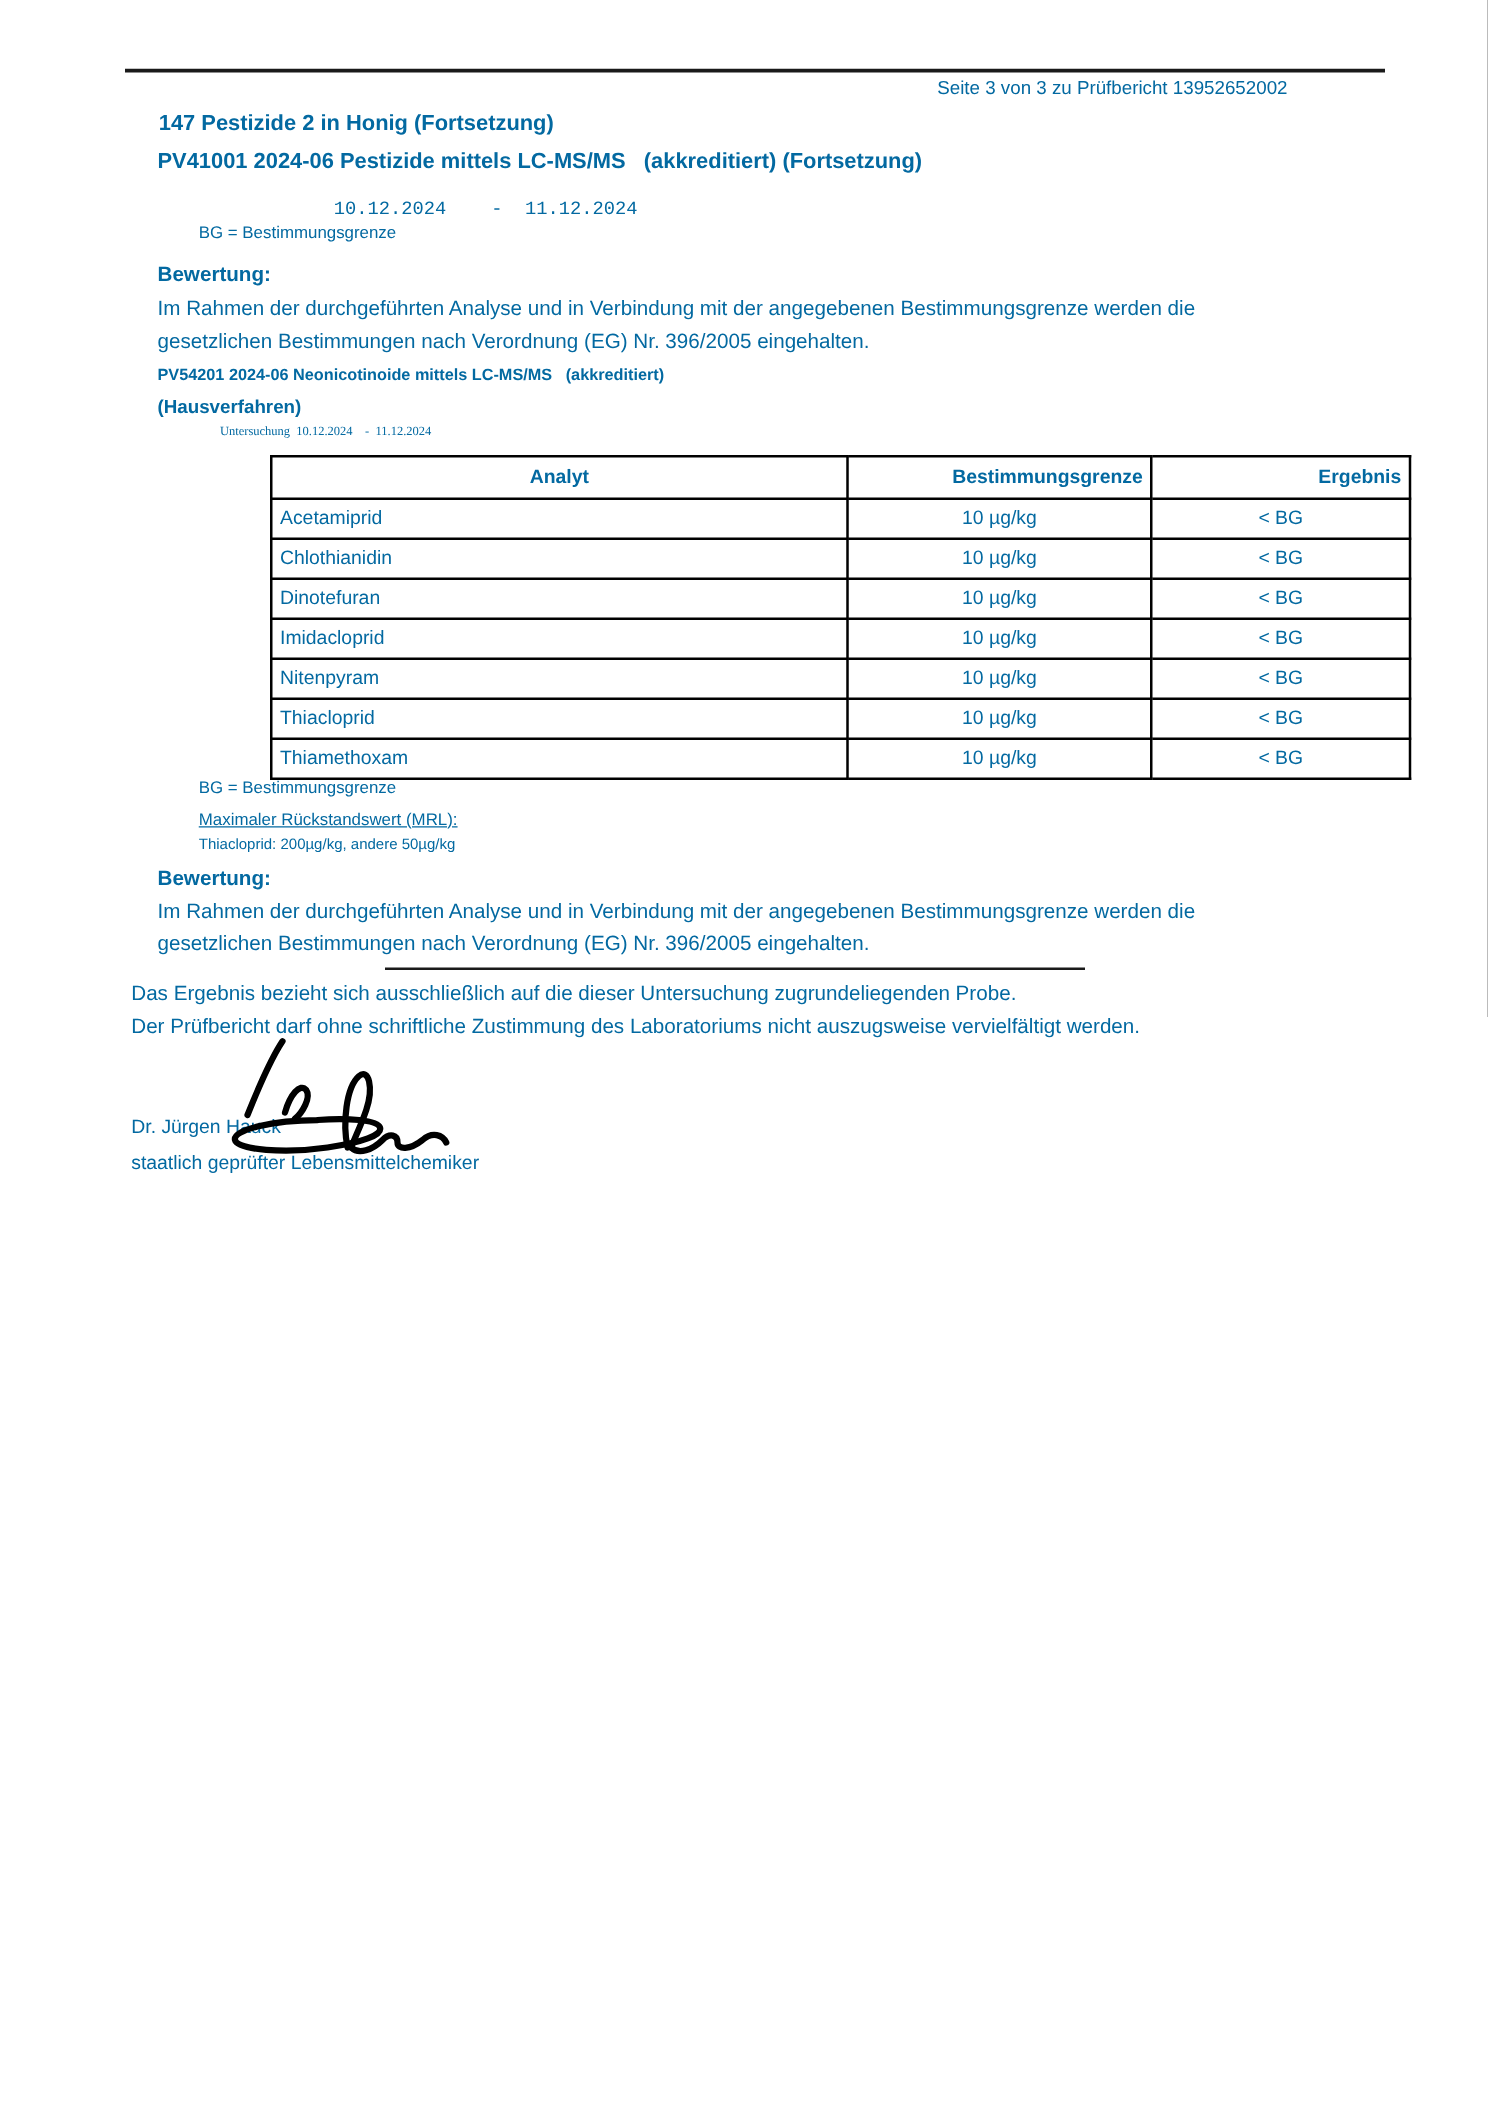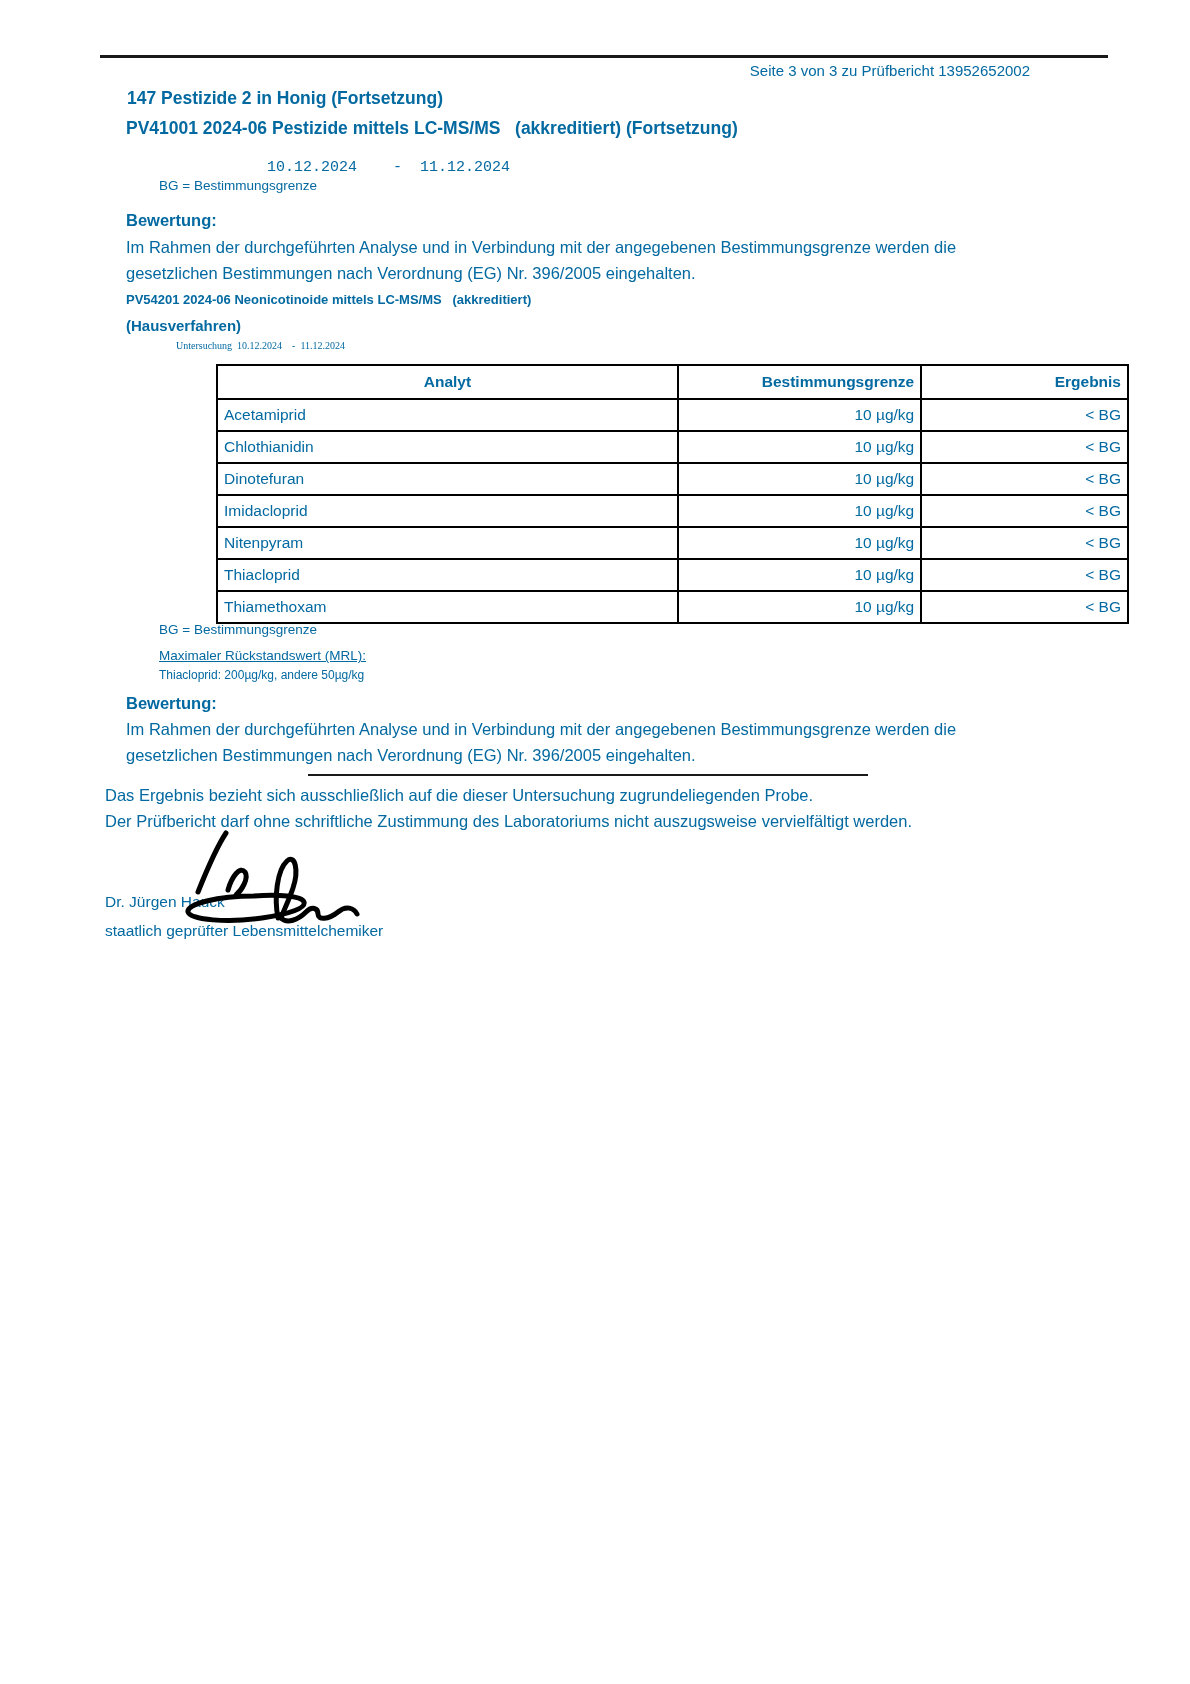--- a/index.html
+++ b/index.html
@@ -38,21 +38,21 @@
     white-space:pre;
   }
   .result-table th { height:32px; font-weight:bold; }
   .result-table td { height:30px; }
   .col-analyt  { width:50.6%; }
   .col-bg      { width:26.7%; }
   .col-erg     { width:22.7%; }
   th.col-analyt { text-align:center; }
   th.col-bg, th.col-erg { text-align:right; }
   td.cell-analyt { text-align:left; }
-  td.cell-bg, td.cell-erg { text-align:right; }
+  td.cell-bg, td.cell-erg { text-align:center; }
 
   .note-bg2   { left:159px; top:622px; font-size:13.5px; }
   .mrl-label  { left:159px; top:648px; font-size:13.5px;text-decoration:underline; }
   .mrl-value  { left:159px; top:668px; font-size:12px; }
 
   .bew2-label { left:126px; top:694px; font-size:16.5px; font-weight:bold; }
   .bew2-l1    { left:126px; top:720px; font-size:16.5px; }
   .bew2-l2    { left:126px; top:746px; font-size:16.5px; }
 
   .mid-rule   { left:308px; top:774px; width:560px; border-top:2.5px solid #1a1a1a; height:0; }

